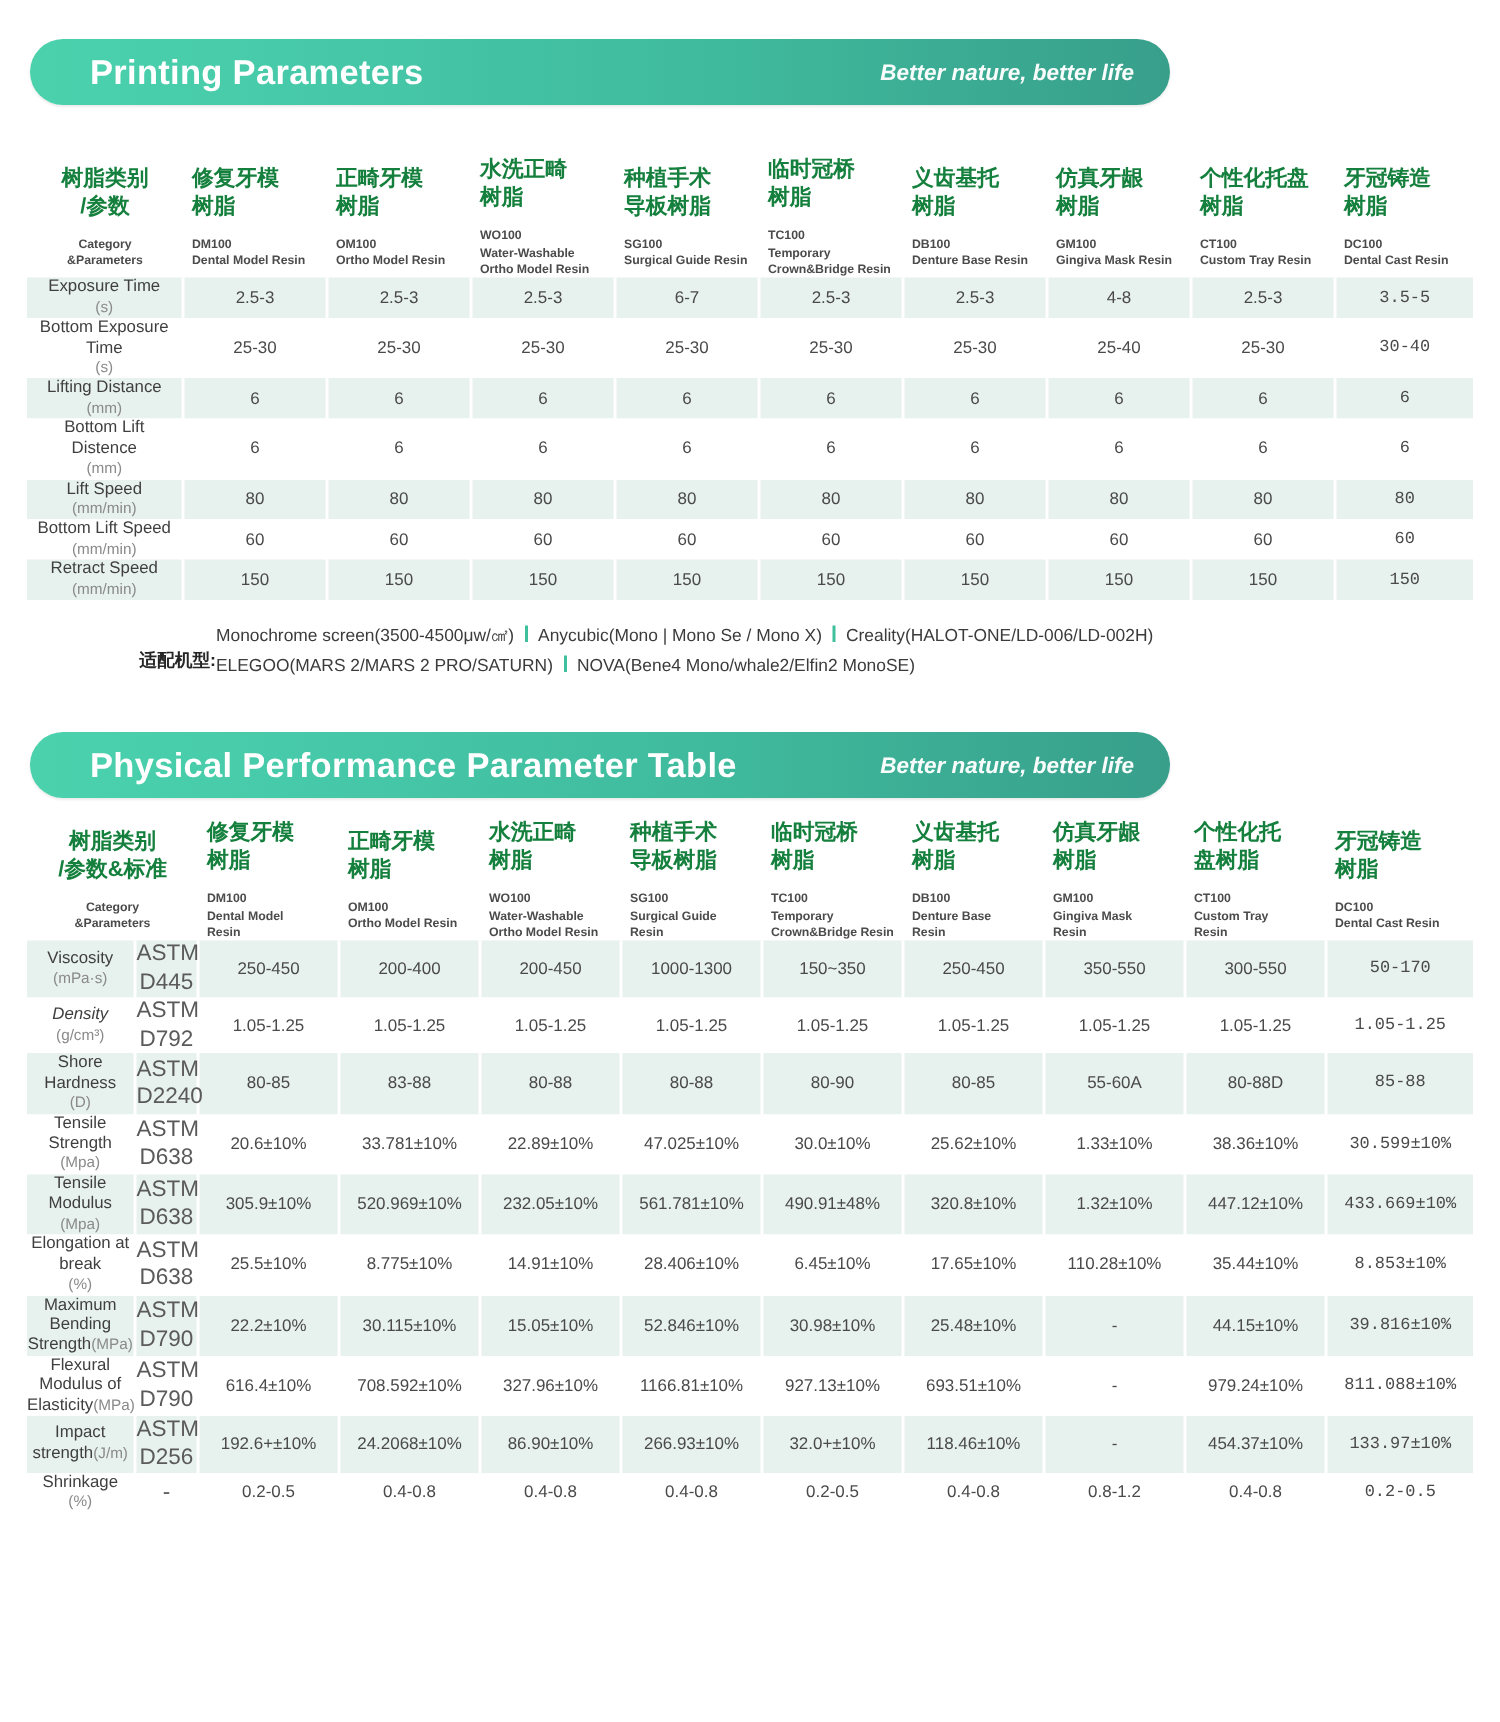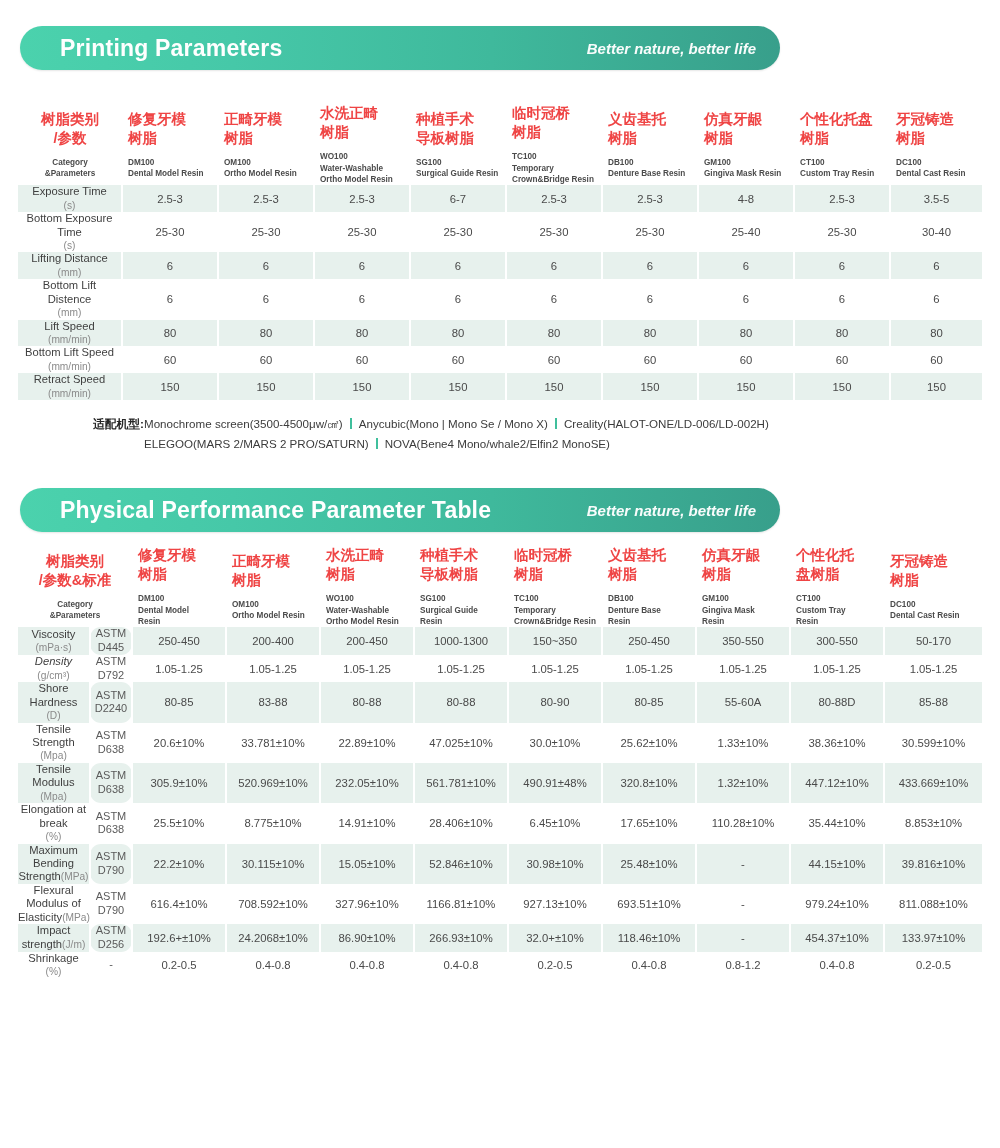--- a/index.html
+++ b/index.html
@@ -65,21 +65,21 @@
     text-align: center;
   }
 
   
   .colhead {
     vertical-align: top;
     padding: 10px 4px 8px 4px;
     background: #ffffff;
   }
   .ch-cn {
-    color: #ef4444;
+    color: #15803d;
     font-size: 14.5px;
     font-weight: bold;
     line-height: 1.32;
     white-space: pre-line;
     text-align: left;
     padding-left: 6px;
   }
   .ch-en {
     color: #4b4b4b;
     font-size: 8.2px;
@@ -106,49 +106,48 @@
   .rowlabel .unit {
     color: #8a8a8a;
     font-size: 10.2px;
   }
   .cell {
     font-size: 11.3px;
     color: #4a4a4a;
     padding: 5px 2px;
   }
   .astm {
-    font-size: 11px;
+    font-size: 15px;
     line-height: 1.25;
     color: #5a5a5a;
     white-space: pre-line;
     padding: 4px 2px;
-    border-radius: 11px;
   }
   tr.tint td { background: #e7f1ed; }
   tr.plain td { background: #ffffff; }
 
   
   .tbl td.cell, .tbl td.rowlabel, .tbl td.astm {
     border-right: 2px solid #ffffff;
   }
-  .tbl td.last { border-right: none; }
+  .tbl td.last { border-right: none; font-family: Liberation Mono, monospace; }
 
   
   .note {
     margin: 14px 18px 0 18px;
     padding-left: 126px;
     position: relative;
     font-size: 11.6px;
     line-height: 1.72;
     color: #3b3b3b;
   }
   .note-label {
     position: absolute;
     left: 126px;
-    top: 0;
+    top: 16px;
     transform: translateX(-100%);
     font-weight: bold;
     font-size: 11.8px;
     color: #262626;
     white-space: nowrap;
     text-align: center;
   }
   .bar {
     display: inline-block;
     width: 2px;

